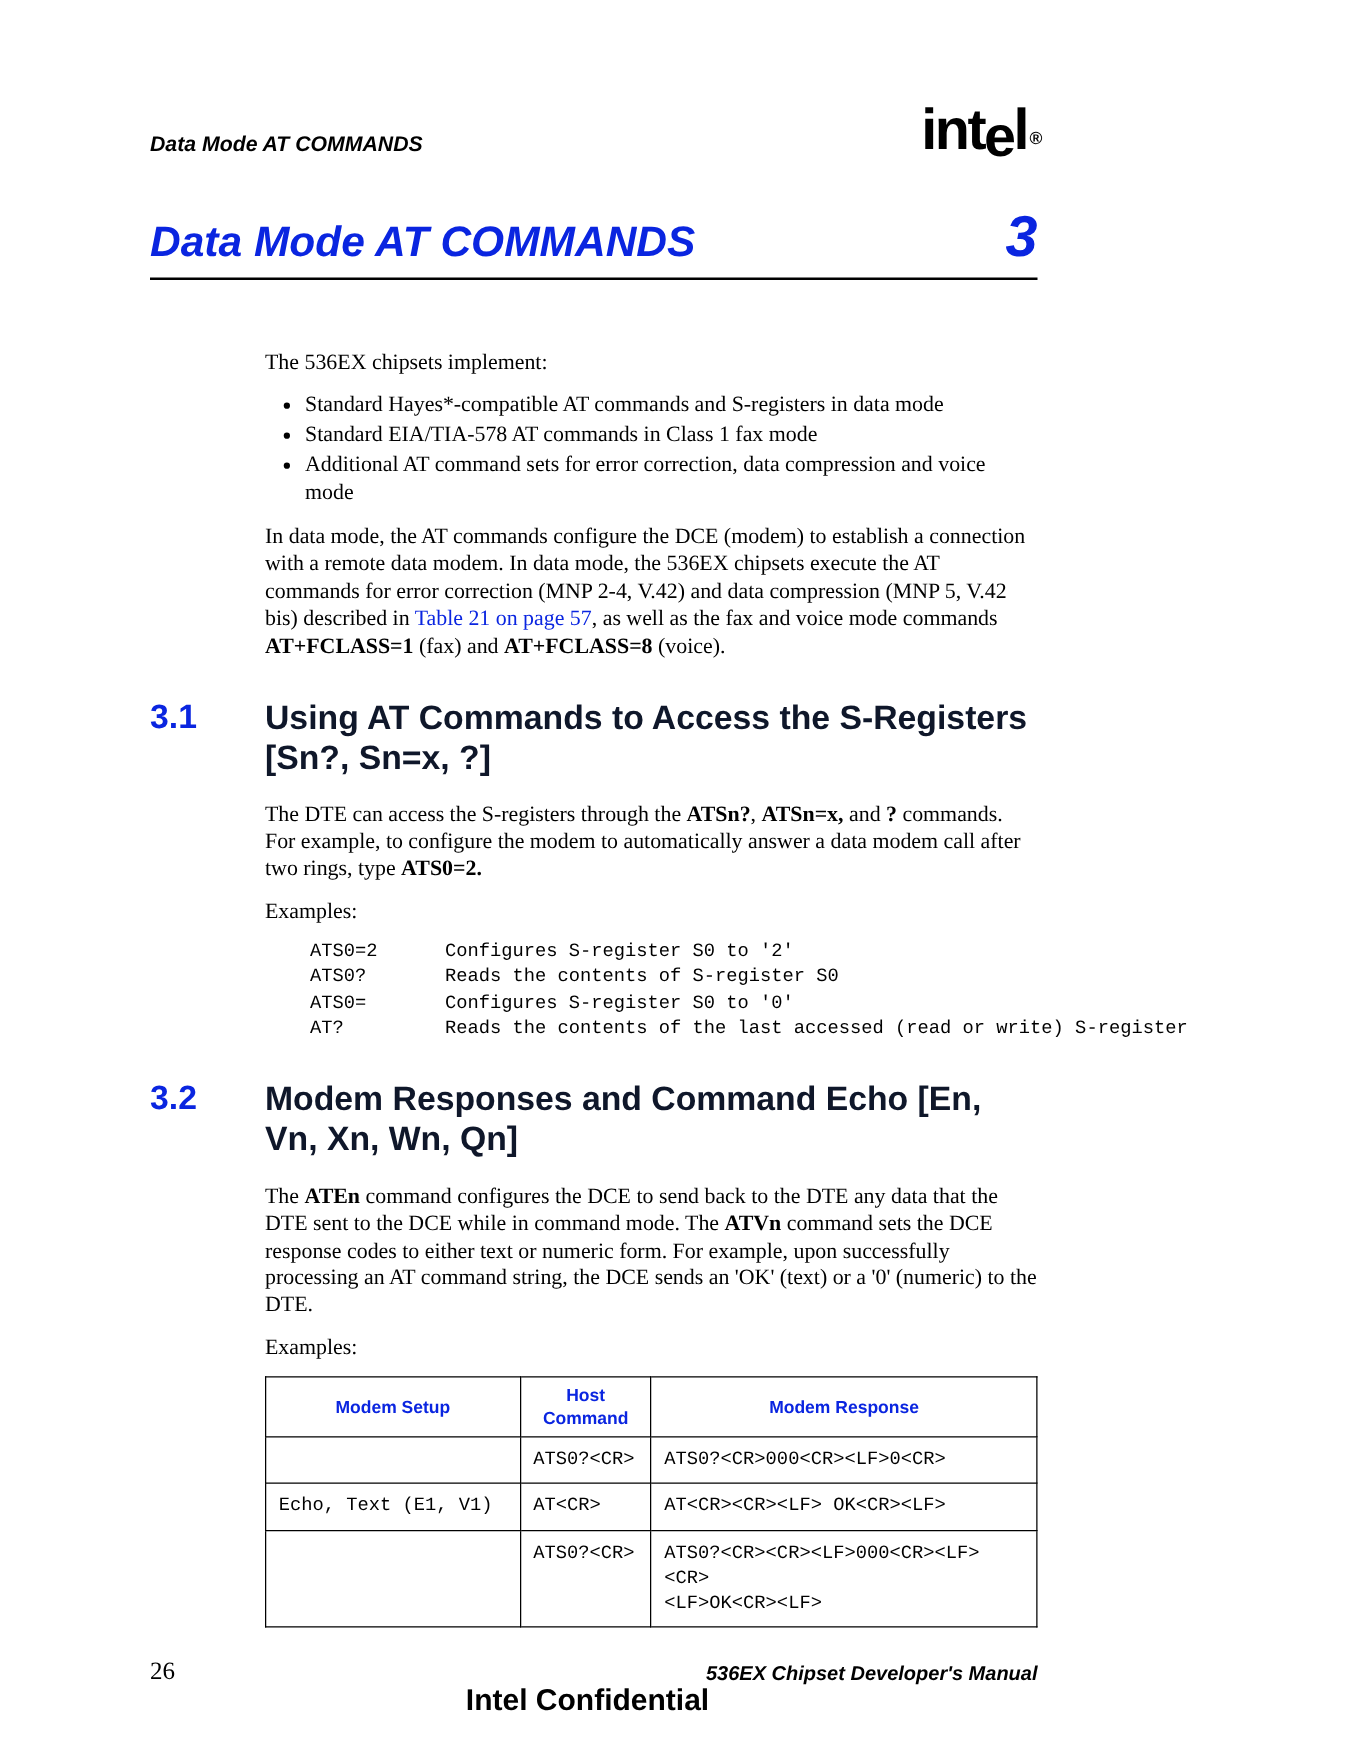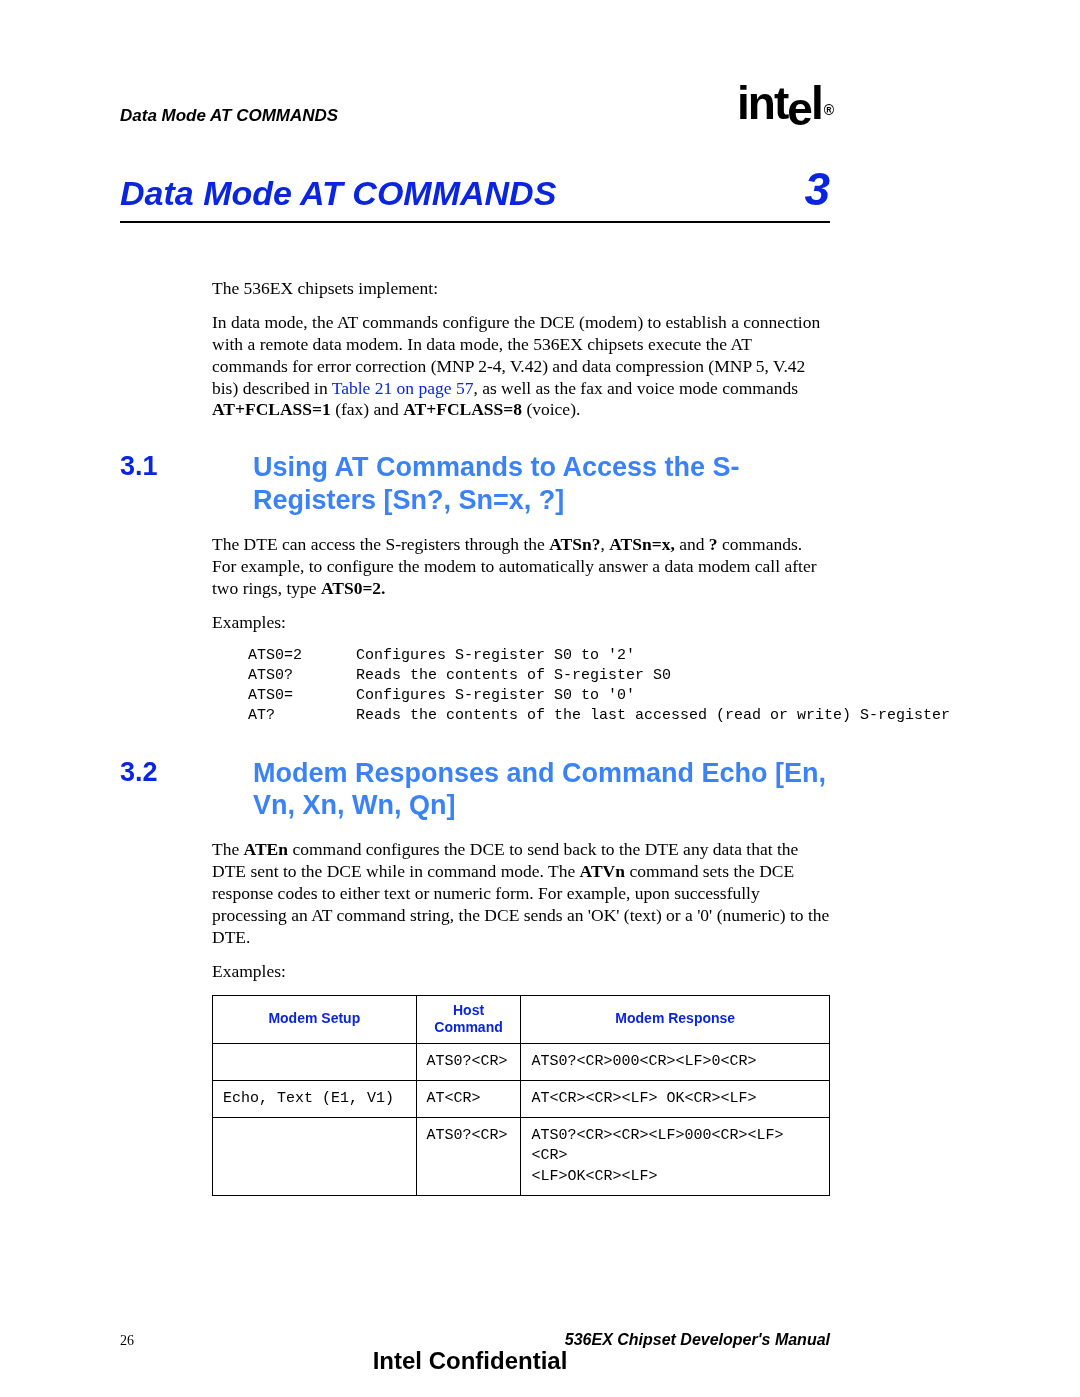--- a/index.html
+++ b/index.html
@@ -92,25 +92,24 @@
     font-family: "Helvetica Neue", Helvetica, Arial, sans-serif;
     font-weight: 700;
     color: #0a25e0;
     font-size: 27px;
     width: 92px;
     flex: 0 0 92px;
   }
   .section-title {
     font-family: "Helvetica Neue", Helvetica, Arial, sans-serif;
     font-weight: 700;
-    color: #3b82f6;
+    color: #0f172a;
     font-size: 27px;
     line-height: 1.2;
     flex: 1;
-    margin-left: 41px;
   }
   .mono-block {
     font-family: "Courier New", Courier, monospace;
     font-size: 15px;
     margin-left: 36px;
     white-space: pre;
     line-height: 1.35;
     margin-bottom: 10px;
   }
   table.resp {
@@ -138,21 +137,21 @@
   .footer {
     position: absolute;
     left: 120px;
     right: 110px;
     bottom: 48px;
     display: flex;
     justify-content: space-between;
     align-items: flex-end;
     font-size: 16px;
   }
-  .footer .pnum { font-size: 14px; }
+  .footer .pnum { font-size: 20px; }
   .footer .manual {
     font-family: "Helvetica Neue", Helvetica, Arial, sans-serif;
     font-weight: 700;
     font-style: italic;
     font-size: 16px;
   }
   .conf {
     position: absolute;
     left: 0; right: 0;
     bottom: 22px;
@@ -174,20 +173,25 @@
     </div>
   </div>
 
   <div class="chapter-bar">
     <span class="chapter-title">Data Mode AT COMMANDS</span>
     <span class="chapter-num">3</span>
   </div>
 
   <div class="body-text">
     <p>The 536EX chipsets implement:</p>
+    <ul>
+      <li>Standard Hayes*-compatible AT commands and S-registers in data mode</li>
+      <li>Standard EIA/TIA-578 AT commands in Class 1 fax mode</li>
+      <li>Additional AT command sets for error correction, data compression and voice mode</li>
+    </ul>
     <p>
       <span>In data mode, the AT commands configure the DCE (modem) to establish a connection with a remote data modem. In data mode, the 536EX chipsets execute the AT commands for error correction (MNP 2-4, V.42) and data compression (MNP 5, V.42 bis) described in </span><span class="xref">Table 21 on page 57</span><span>, as well as the fax and voice mode commands </span><b>AT+FCLASS=1</b><span> (fax) and </span><b>AT+FCLASS=8</b><span> (voice).</span>
     </p>
   </div>
 
   <div class="section-row">
     <div class="section-num">3.1</div>
     <div class="section-title">Using AT Commands to Access the S-Registers [Sn?, Sn=x, ?]</div>
   </div>
 

